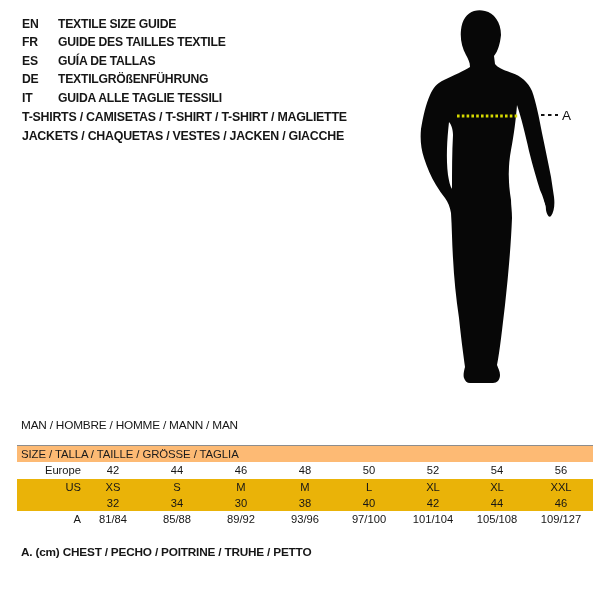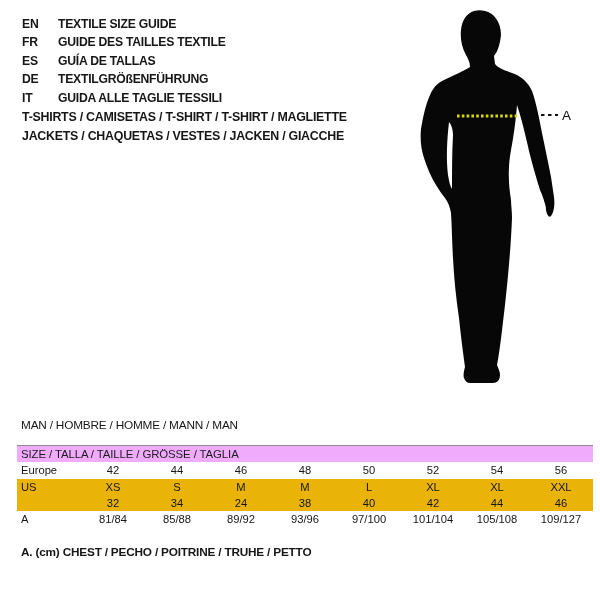--- a/index.html
+++ b/index.html
@@ -25,32 +25,32 @@
   
   .figure-wrap { position: absolute; left: 355px; top: 0; width: 245px; height: 400px; }
 
   
   .section-title { position: absolute; left: 21px; top: 418px; font-size: 11.8px; font-weight: 400; letter-spacing: -0.2px; white-space: nowrap; }
 
   
   .size-table { position: absolute; left: 17px; top: 445px; width: 576px; font-size: 11.2px; }
   .t-header {
     height: 16px; line-height: 16px;
-    background: #f0abfc;
+    background: #fdba74;
     border-top: 1px solid #8d8d8d;
     padding-left: 4px;
     font-size: 11.4px;
     color: #1c1c1c;
     letter-spacing: -0.1px;
     white-space: nowrap;
   }
   .t-row { display: flex; height: 16px; line-height: 16px; }
   .t-row.band { background: #eab308; }
   .t-row.tall { height: 17px; line-height: 17px; }
-  .t-label { width: 64px; padding-left: 4px; box-sizing: border-box; text-align: left; }
+  .t-label { width: 64px; padding-left: 4px; box-sizing: border-box; text-align: right; }
   .t-cell { width: 64px; text-align: center; }
 
   
   .footnote { position: absolute; left: 21px; top: 545px; font-size: 11.8px; font-weight: 700; letter-spacing: -0.2px; white-space: nowrap; }
 </style>
 </head>
 <body>
 
 <div class="canvas">
 
@@ -163,21 +163,21 @@
       <span class="t-cell">L</span>
       <span class="t-cell">XL</span>
       <span class="t-cell">XL</span>
       <span class="t-cell">XXL</span>
     </div>
 
     <div class="t-row band">
       <span class="t-label"></span>
       <span class="t-cell">32</span>
       <span class="t-cell">34</span>
-      <span class="t-cell">24</span>
+      <span class="t-cell">30</span>
       <span class="t-cell">38</span>
       <span class="t-cell">40</span>
       <span class="t-cell">42</span>
       <span class="t-cell">44</span>
       <span class="t-cell">46</span>
     </div>
 
     <div class="t-row tall">
       <span class="t-label">A</span>
       <span class="t-cell">81/84</span>

